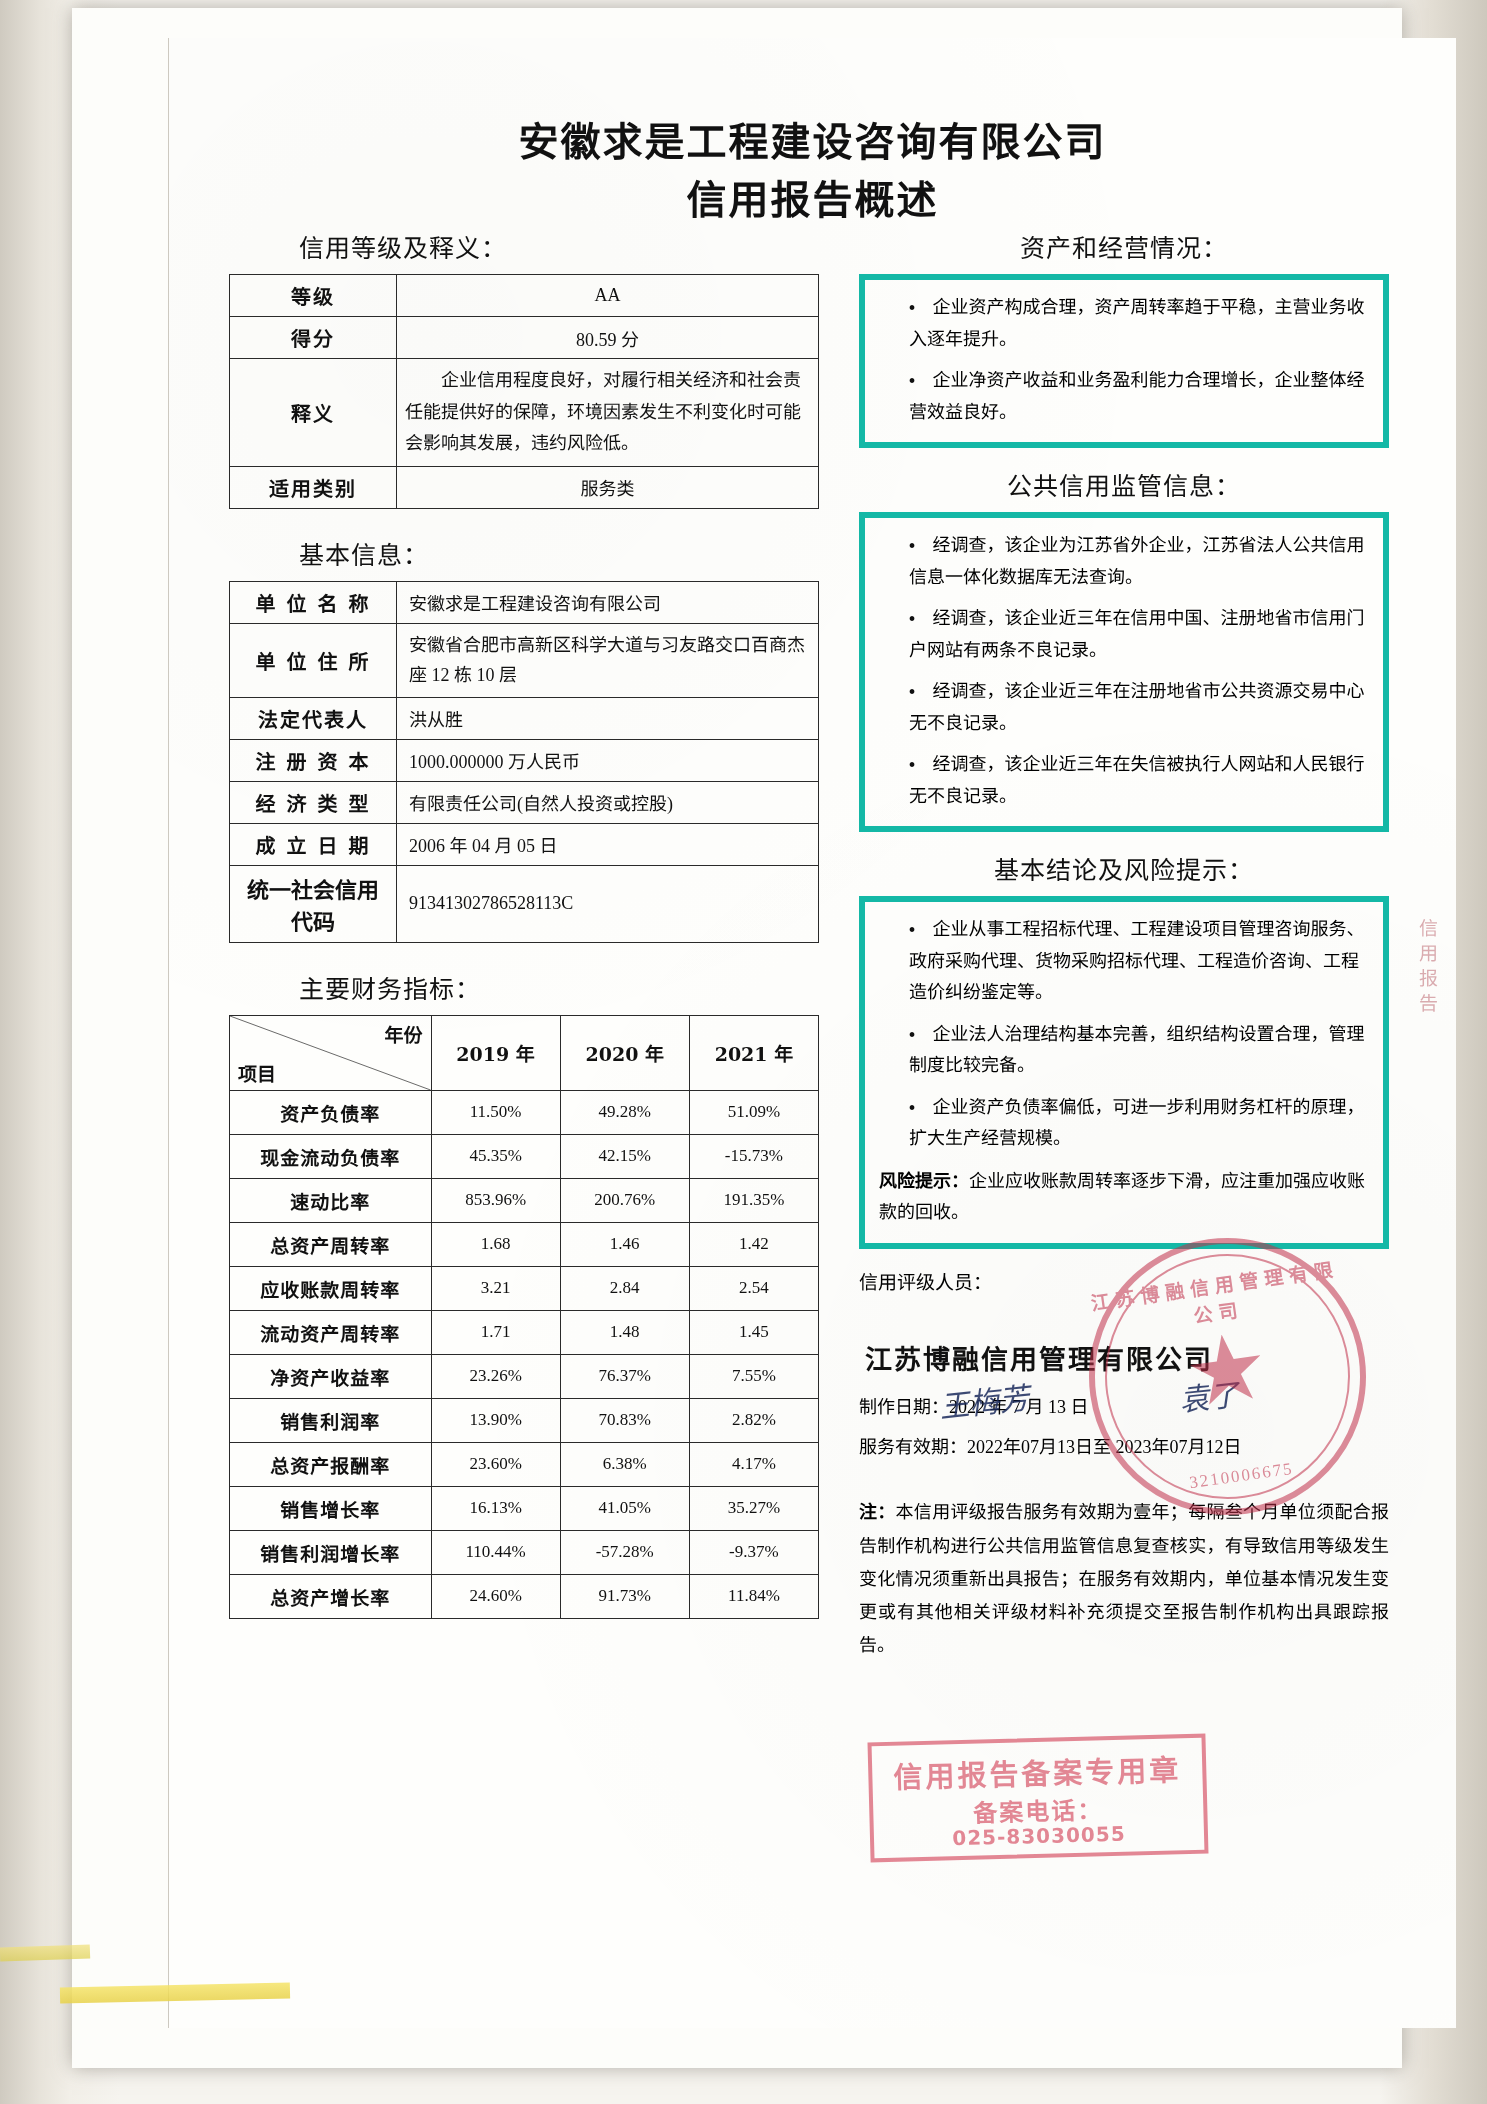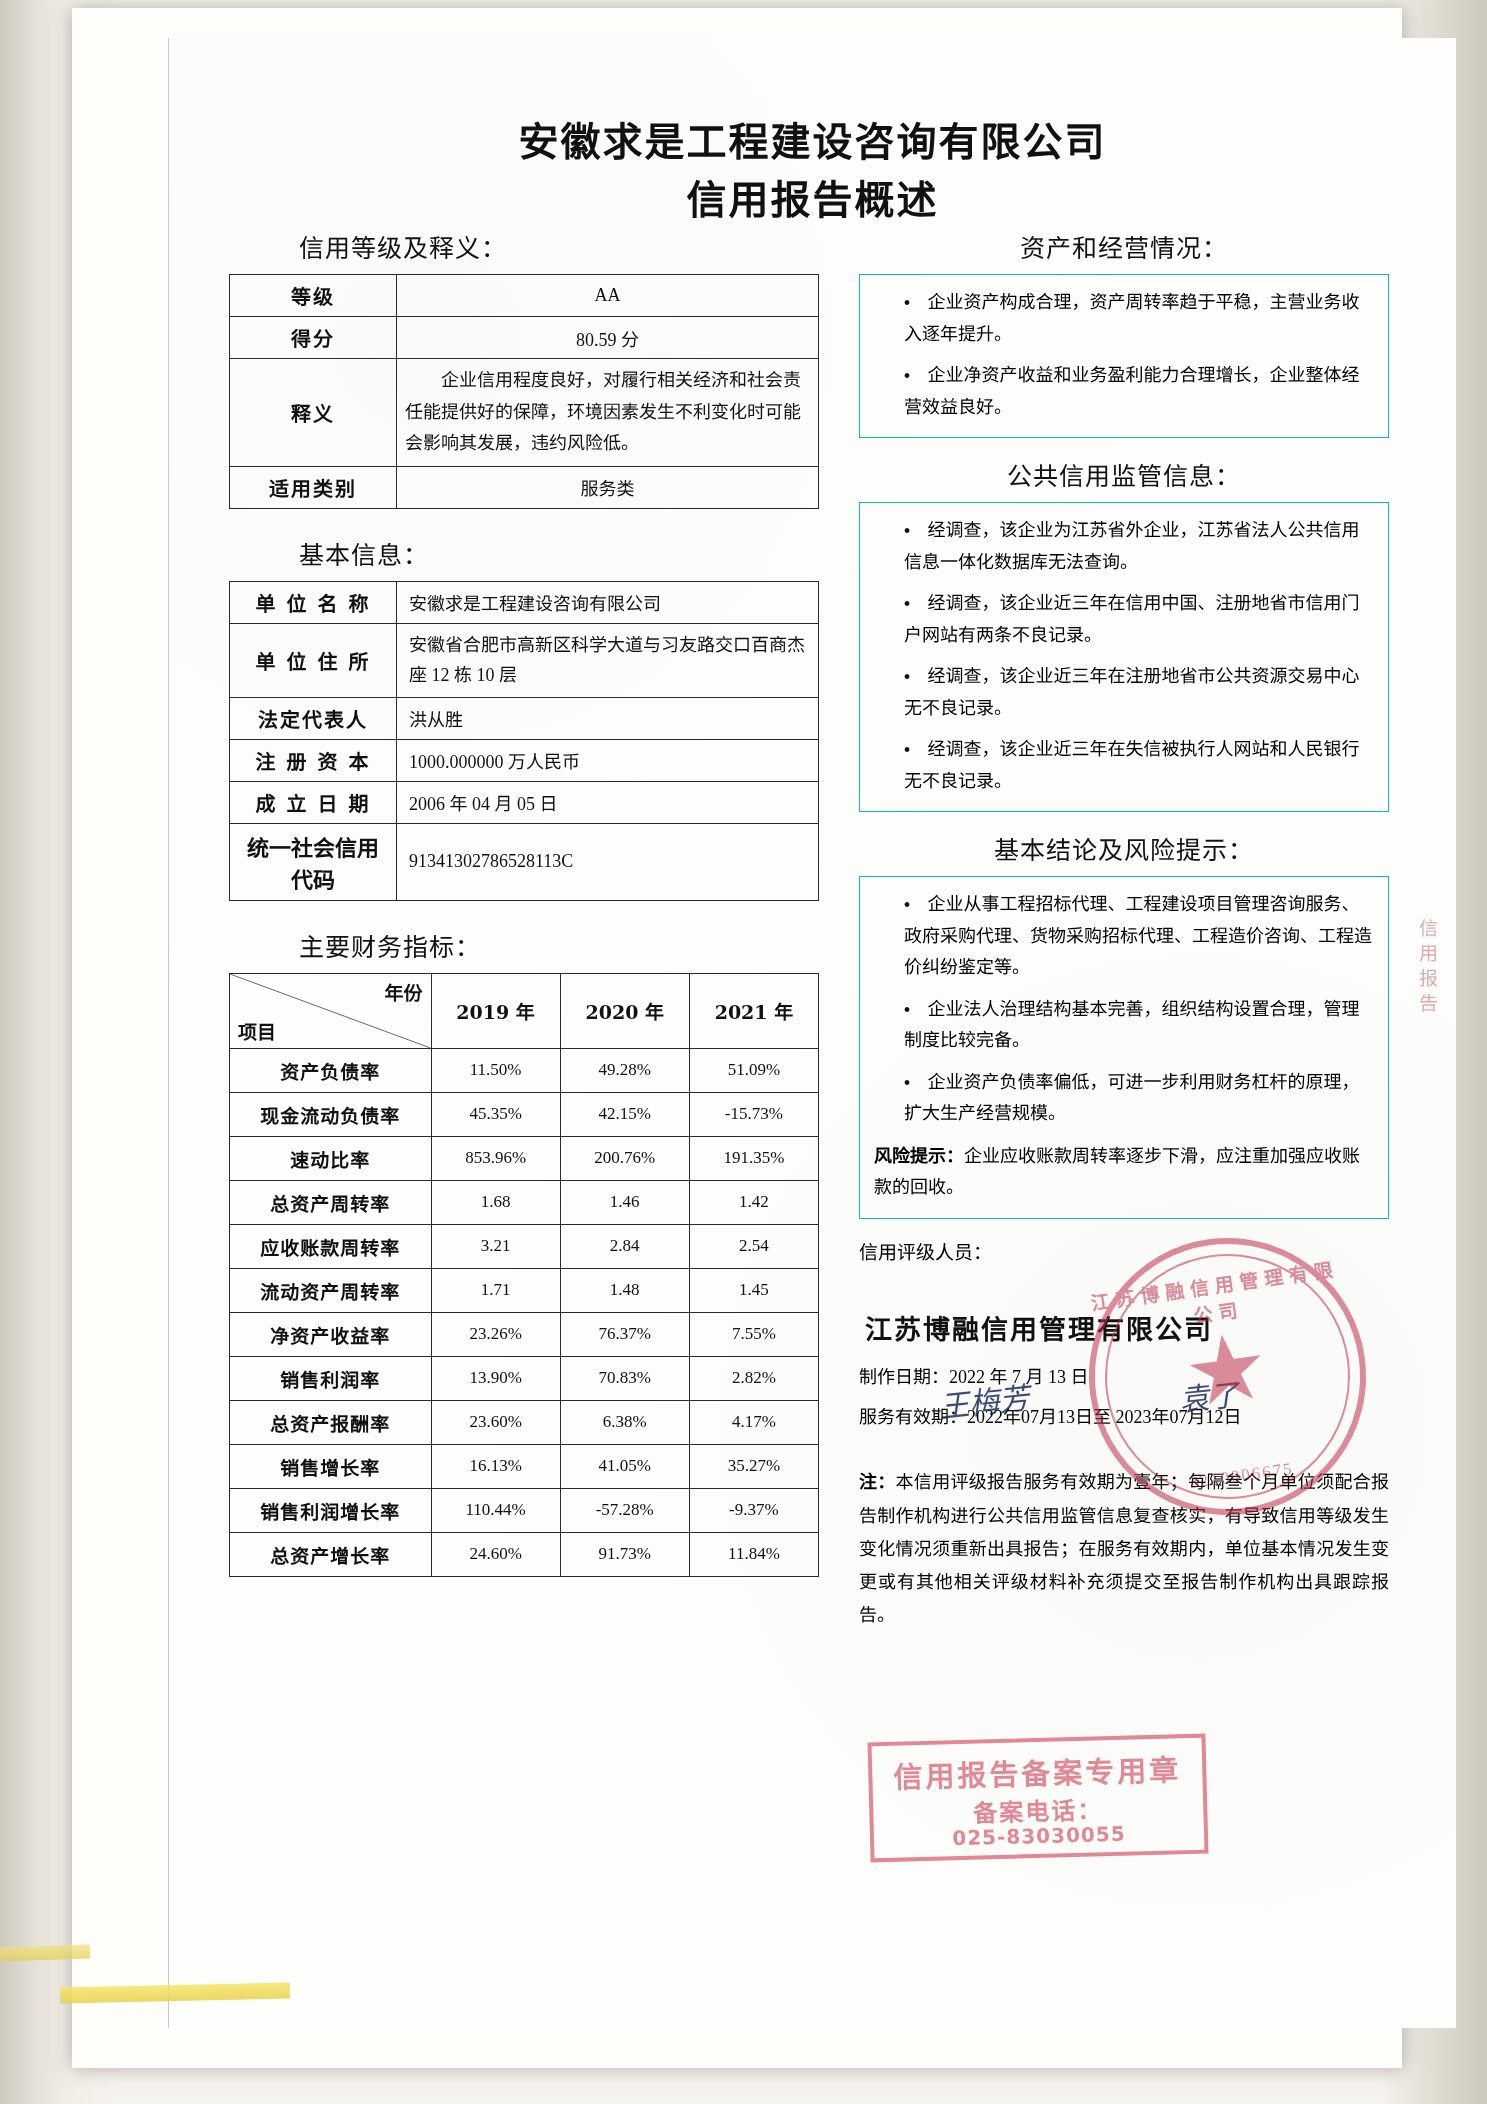--- a/index.html
+++ b/index.html
@@ -74,21 +74,21 @@
   }
   .lbl{
     width:150px;text-align:center;font-weight:bold;font-size:20px;
     font-family:"DejaVu Serif", serif;letter-spacing:2px;
   }
   .ctr{text-align:center;}
   .just{line-height:1.75;text-indent:2em;}
   .val{padding-left:12px;}
 
   
-  .box{border:1px solid #14b8a6;padding:12px 14px 14px 14px;margin-bottom:18px;}
+  .box{border:6px solid #14b8a6;padding:12px 14px 14px 14px;margin-bottom:18px;}
   .bul{position:relative;padding-left:30px;margin:0 0 10px 0;font-size:18px;line-height:1.75;text-indent:1.3em;}
   .bul:last-child{margin-bottom:0;}
   .bul:before{
     content:"\2022";position:absolute;left:6px;top:-1px;font-size:20px;color:#111;
   }
   .plain{font-size:18px;line-height:1.8;margin:8px 0 0 0;}
 
   
   .fin td{font-size:17px;padding:8px 4px;text-align:center;}
   .fin td.item{font-weight:bold;font-size:19px;font-family:"DejaVu Serif", serif;letter-spacing:1px;}
@@ -204,20 +204,24 @@
             <td class="lbl">单 位 住 所</td>
             <td class="val" style="line-height:1.7;">安徽省合肥市高新区科学大道与习友路交口百商杰座 12 栋 10 层</td>
           </tr>
           <tr>
             <td class="lbl">法定代表人</td>
             <td class="val">洪从胜</td>
           </tr>
           <tr>
             <td class="lbl">注 册 资 本</td>
             <td class="val">1000.000000 万人民币</td>
+          </tr>
+          <tr>
+            <td class="lbl">经 济 类 型</td>
+            <td class="val">有限责任公司(自然人投资或控股)</td>
           </tr>
           <tr>
             <td class="lbl">成 立 日 期</td>
             <td class="val">2006 年 04 月 05 日</td>
           </tr>
           <tr>
             <td class="lbl" style="font-size:22px;letter-spacing:0;">统一社会信用代码</td>
             <td class="val">91341302786528113C</td>
           </tr>
         </tbody>

